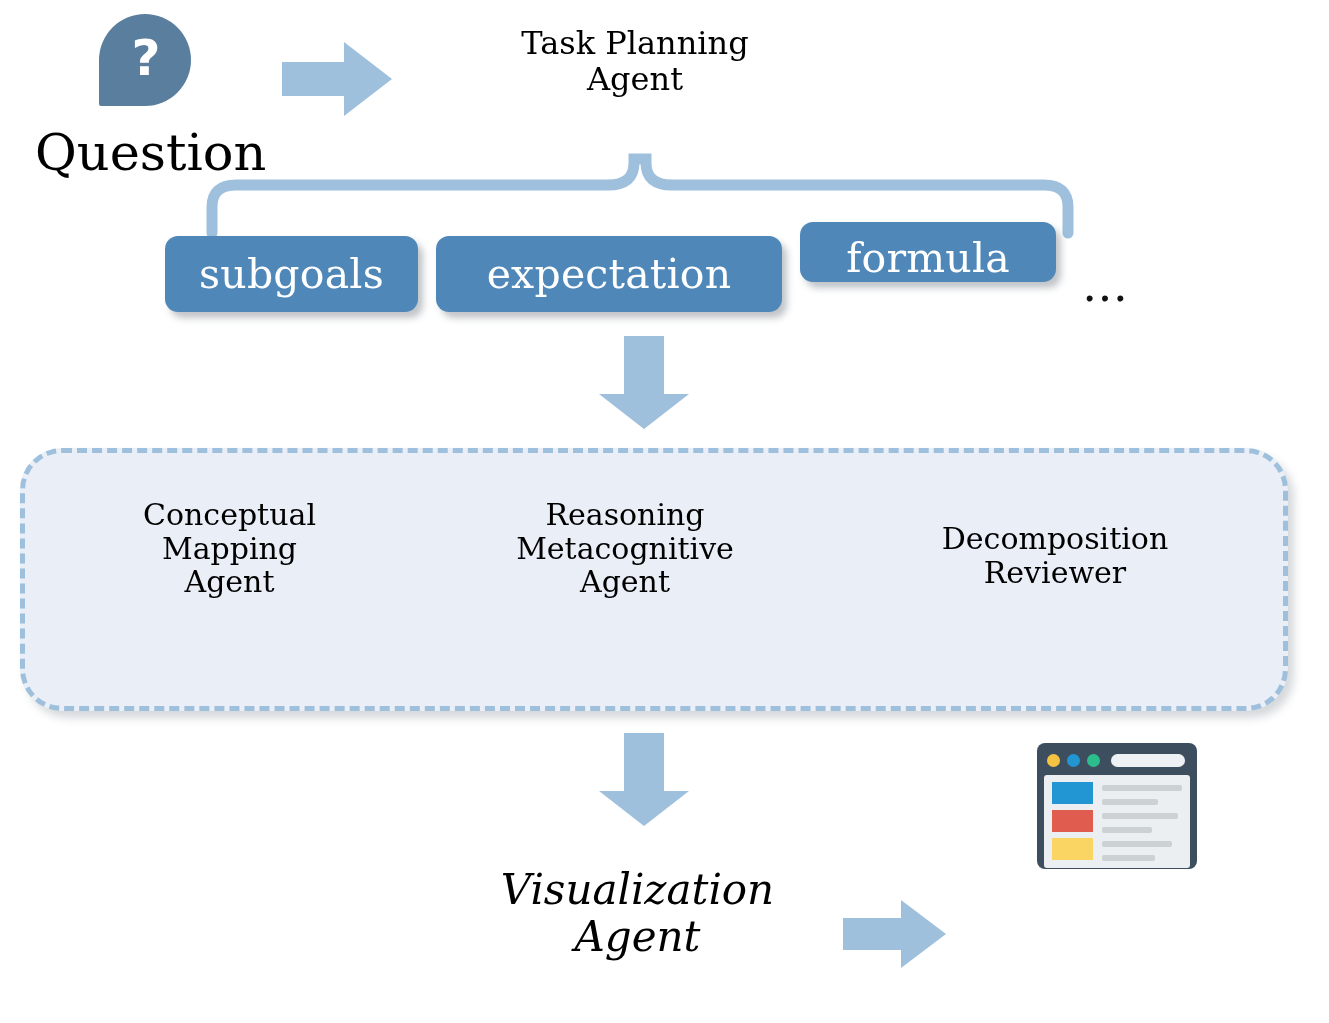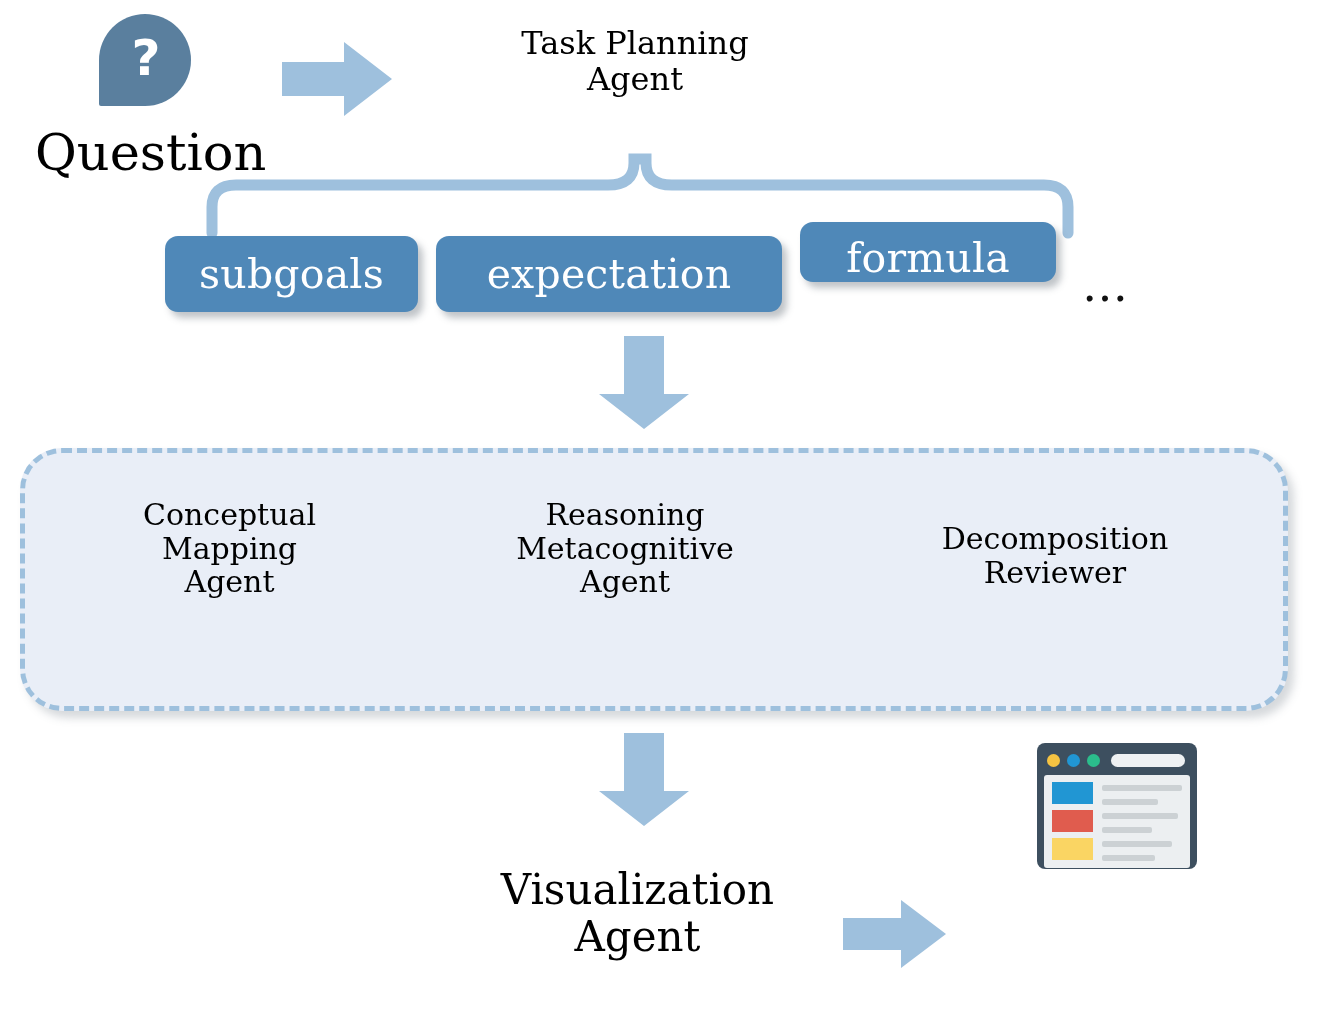--- a/index.html
+++ b/index.html
@@ -218,21 +218,21 @@
 
   <div class="abs label label-agent" style="left:845px; top:522px; width:420px;">Decomposition
 Reviewer</div>
 
   <div class="abs" style="left:597px; top:733px;">
     <svg width="94" height="94" viewBox="0 0 94 94">
       <polygon points="27,0 67,0 67,58 92,58 47,93 2,58 27,58" fill="#9ec0dd"></polygon>
     </svg>
   </div>
 
-  <div class="abs label label-bottom" style="left:445px; top:866px; width:385px;">Visualization
+  <div class="abs label label-bottom" style="left:445px; top:866px; width:385px;font-style:italic;">Visualization
 Agent</div>
 
   <div class="abs" style="left:843px; top:898px;">
     <svg width="105" height="72" viewBox="0 0 105 72">
       <polygon points="0,20 58,20 58,2 103,36 58,70 58,52 0,52" fill="#9ec0dd"></polygon>
     </svg>
   </div>
 
   <div class="abs browser" style="left:1037px; top:743px;">
     <div class="browser-bar">

